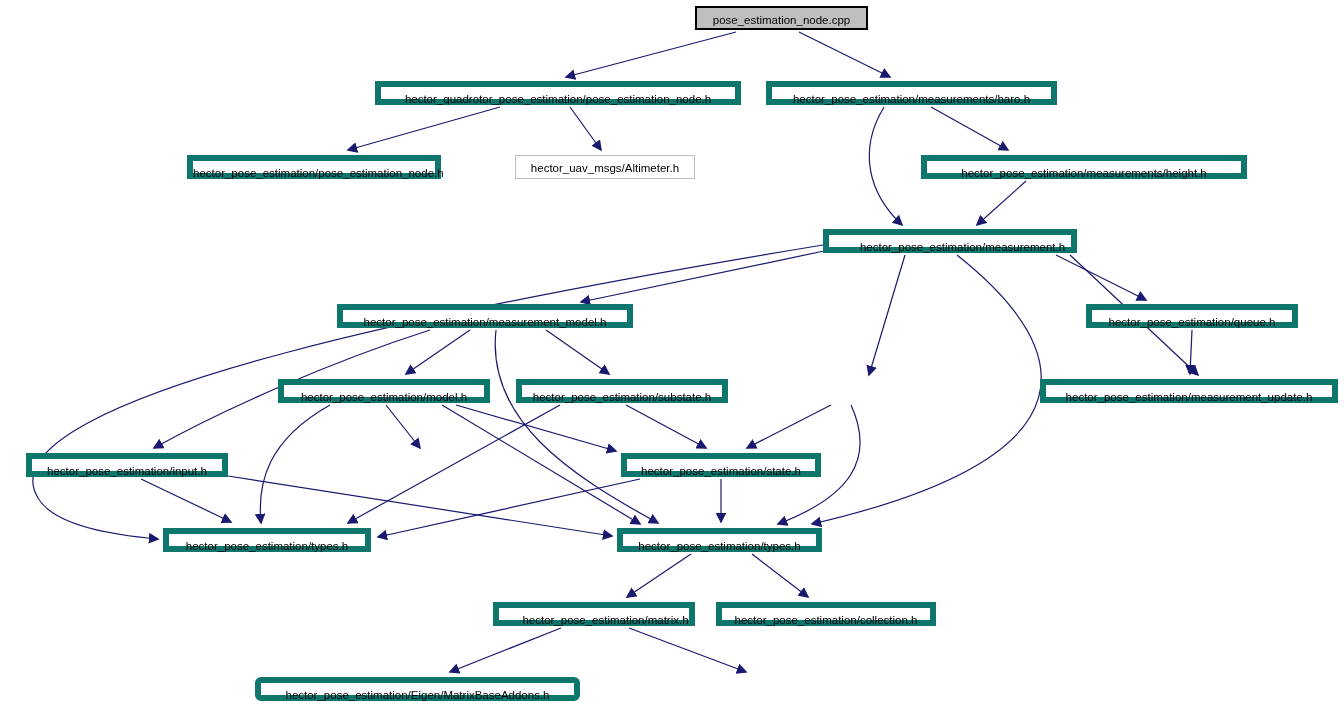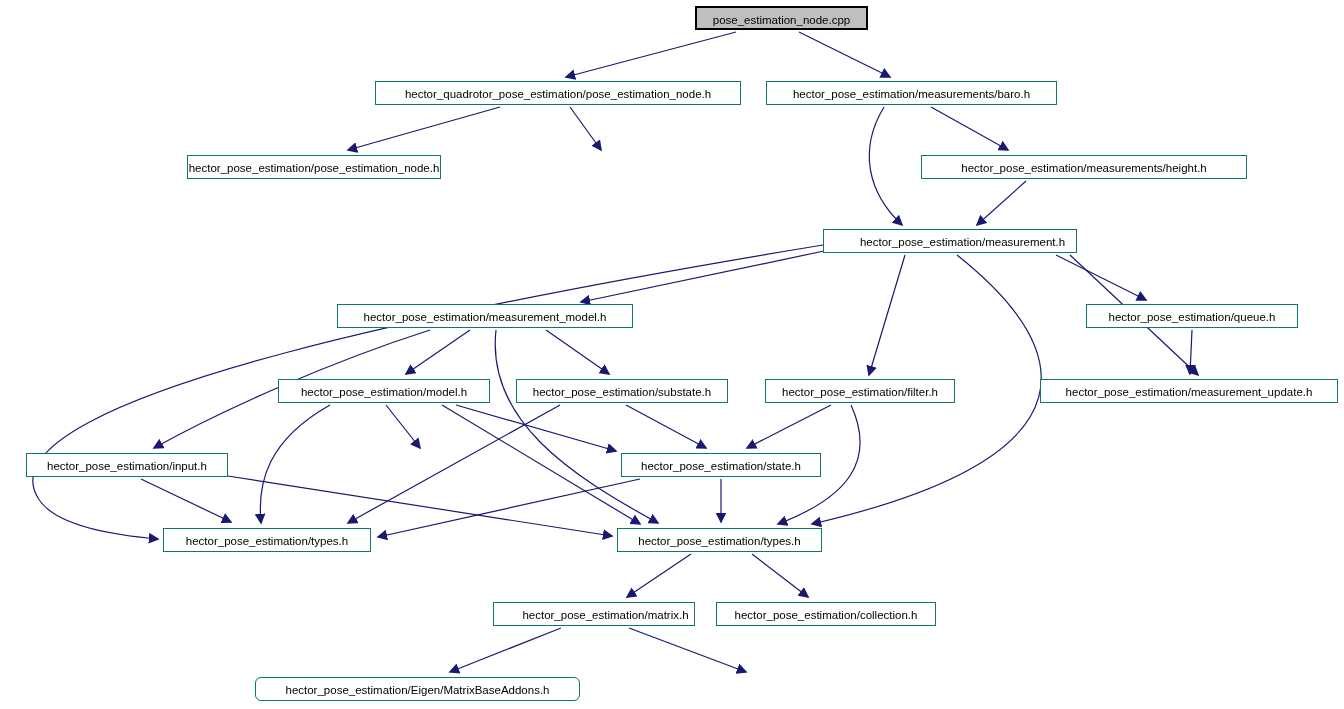--- a/index.html
+++ b/index.html
@@ -12,21 +12,21 @@
   }
   #edge-layer{position:absolute;left:0;top:0;width:1344px;height:709px;z-index:1;}
   .node{
     position:absolute;
     height:24px;
     line-height:24px;
     text-align:center;
     font-size:11.5px;
     color:#000000;
     background:#ffffff;
-    border:1px solid #0f766e;
+    border:6px solid #0f766e;
     box-sizing:border-box;
     white-space:nowrap;
     z-index:2;
   }
   .node.main{
     background:#bfbfbf;
     border:2px solid #000000;
     font-weight:normal;
   }
   .node.external{
@@ -75,27 +75,27 @@
       <path d="M640,479 L378,537" fill="none" stroke="#191970" stroke-width="1.2" marker-end="url(#arrow)"></path>
       <path d="M691,554 L627,597" fill="none" stroke="#191970" stroke-width="1.2" marker-end="url(#arrow)"></path>
       <path d="M752,554 L808,597" fill="none" stroke="#191970" stroke-width="1.2" marker-end="url(#arrow)"></path>
       <path d="M561,628 L450,672" fill="none" stroke="#191970" stroke-width="1.2" marker-end="url(#arrow)"></path>
       <path d="M629,628 L746,672" fill="none" stroke="#191970" stroke-width="1.2" marker-end="url(#arrow)"></path>
     </svg>
 <div class="node main" style="left: 649px; top: 6px; width: 173px; margin-left: 46px;">pose_estimation_node.cpp</div>
     <div class="node" style="left: 375px; top: 81px; width: 366px;">hector_quadrotor_pose_estimation/pose_estimation_node.h</div>
     <div class="node" style="left: 766px; top: 81px; width: 291px;">hector_pose_estimation/measurements/baro.h</div>
     <div class="node" style="left: 187px; top: 155px; width: 254px;">hector_pose_estimation/pose_estimation_node.h</div>
+    <div class="node external" style="left: 515px; top: 155px; width: 180px;">hector_uav_msgs/Altimeter.h</div>
     <div class="node" style="left: 921px; top: 155px; width: 326px;">hector_pose_estimation/measurements/height.h</div>
     <div class="node" style="left: 823px; top: 229px; width: 254px; padding-left: 25px;">hector_pose_estimation/measurement.h</div>
     <div class="node" style="left: 337px; top: 304px; width: 296px;">hector_pose_estimation/measurement_model.h</div>
     <div class="node" style="left: 1086px; top: 304px; width: 212px;">hector_pose_estimation/queue.h</div>
     <div class="node" style="left: 278px; top: 379px; width: 212px;">hector_pose_estimation/model.h</div>
     <div class="node" style="left: 516px; top: 379px; width: 212px;">hector_pose_estimation/substate.h</div>
-    <div class="node" style="left: 765px; top: 379px; width: 190px;">hector_pose_estimation/filter.h</div>
     <div class="node" style="left: 1040px; top: 379px; width: 298px;">hector_pose_estimation/measurement_update.h</div>
     <div class="node" style="left: 26px; top: 453px; width: 202px;">hector_pose_estimation/input.h</div>
     <div class="node" style="left: 621px; top: 453px; width: 200px;">hector_pose_estimation/state.h</div>
     <div class="node" style="left: 163px; top: 528px; width: 208px;">hector_pose_estimation/types.h</div>
     <div class="node" style="left: 617px; top: 528px; width: 205px;">hector_pose_estimation/types.h</div>
     <div class="node" style="left: 493px; top: 602px; width: 202px; padding-left: 23px;">hector_pose_estimation/matrix.h</div>
     <div class="node" style="left: 716px; top: 602px; width: 220px;">hector_pose_estimation/collection.h</div>
     <div class="node" style="left: 255px; top: 677px; width: 325px; border-radius: 6px;">hector_pose_estimation/Eigen/MatrixBaseAddons.h</div>
   </div>
 

